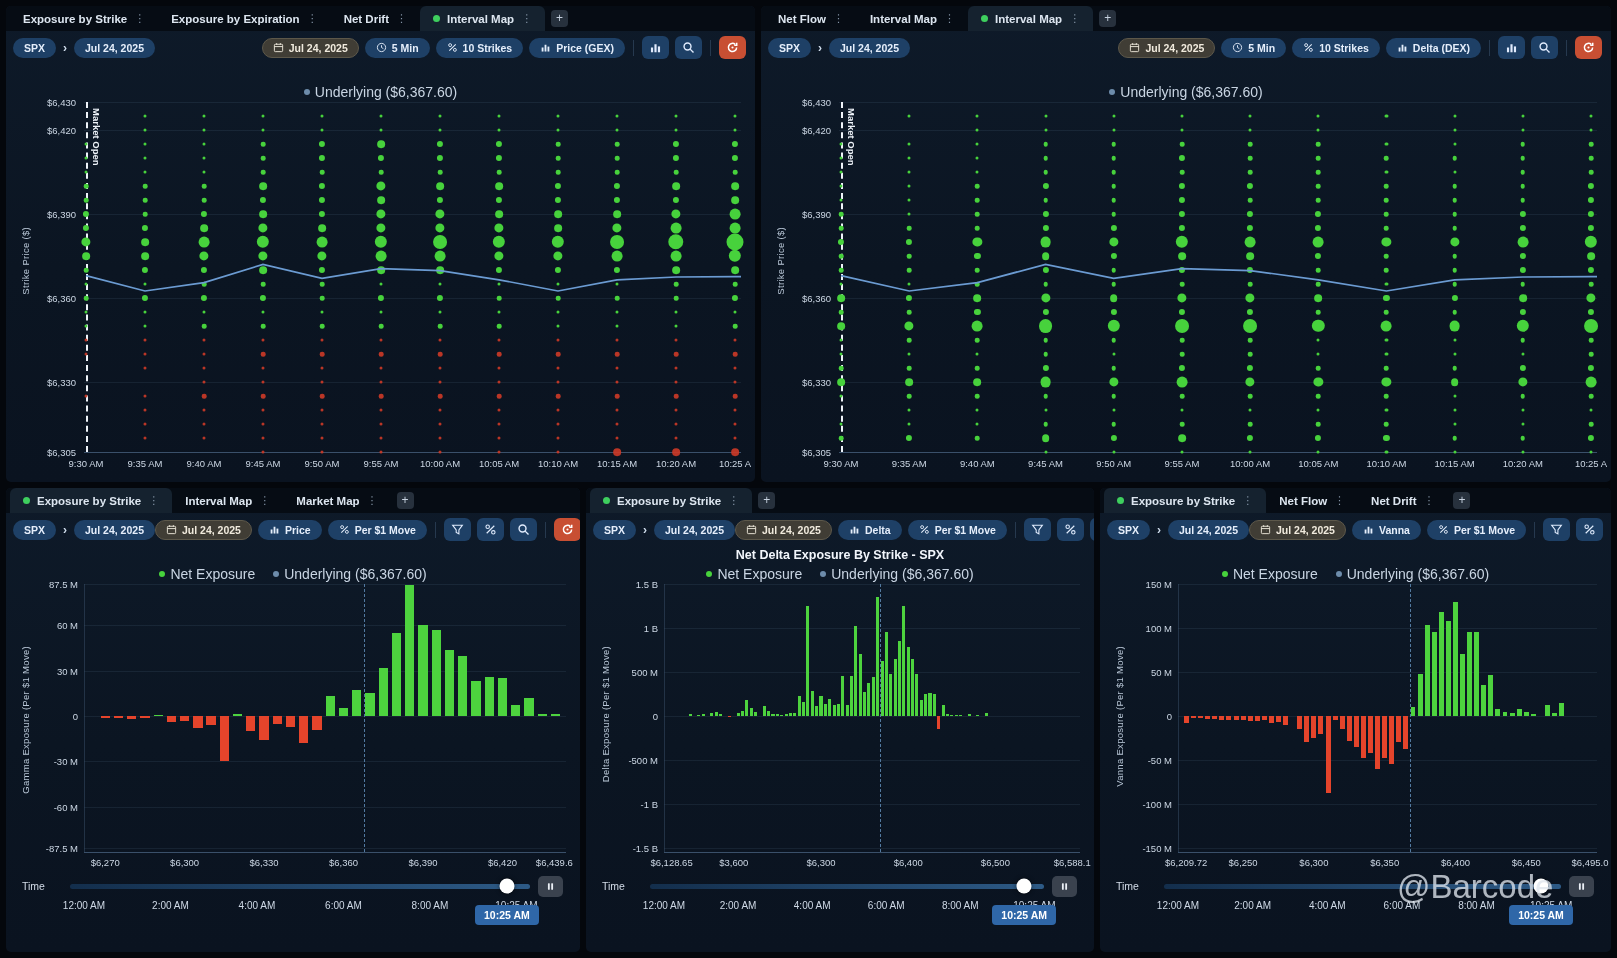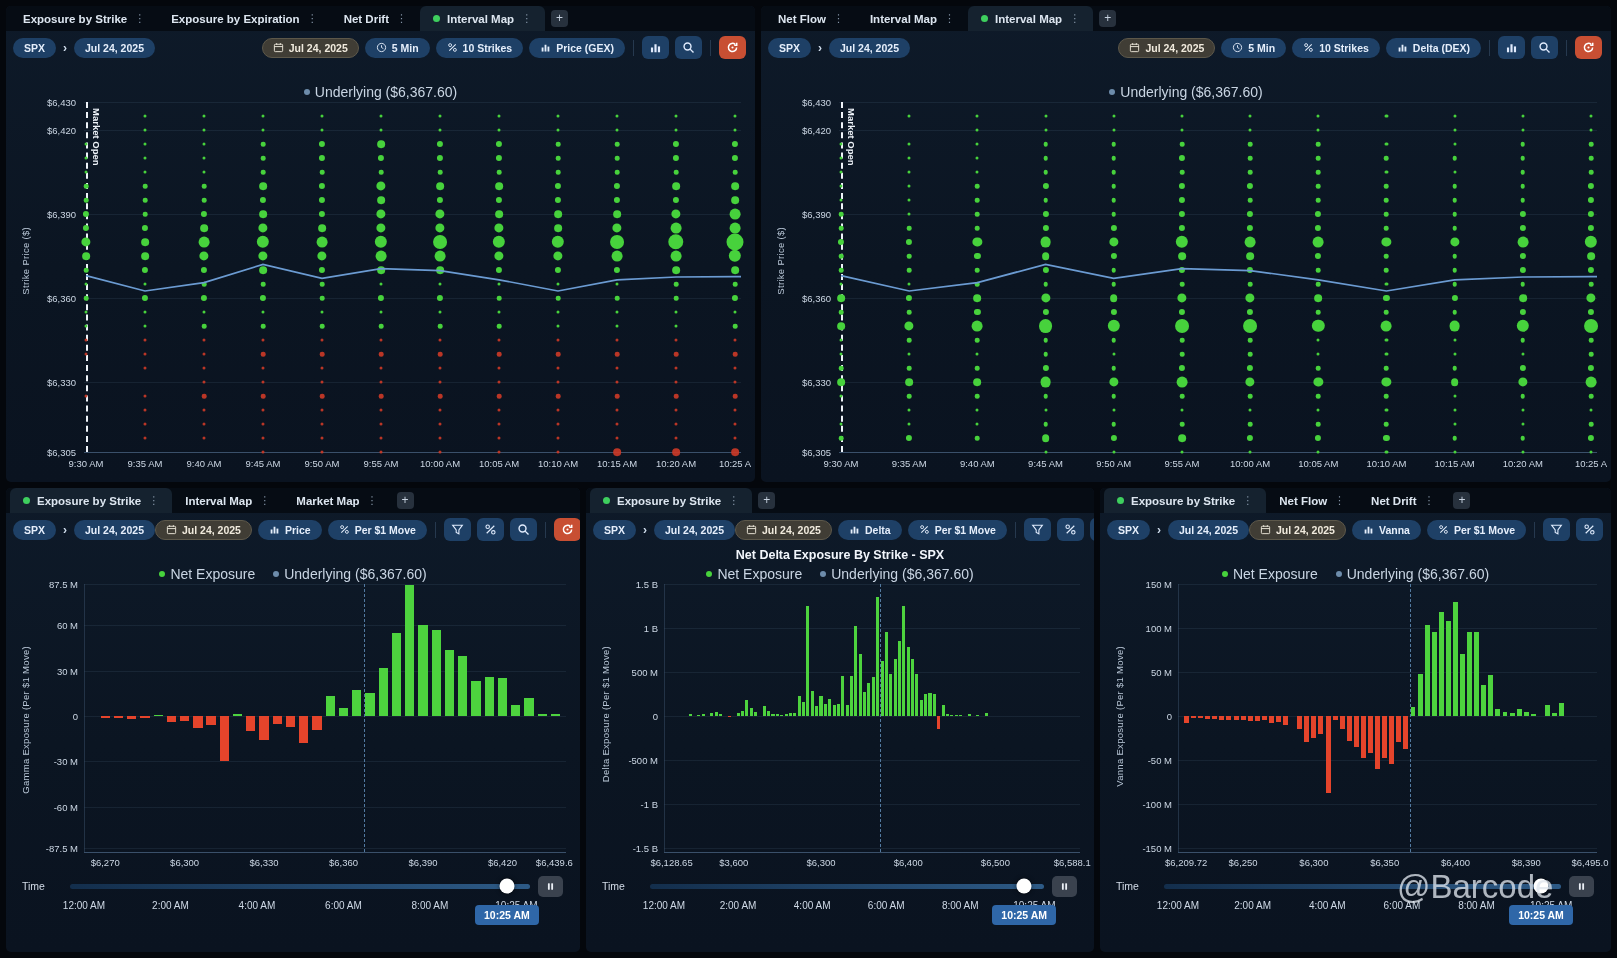--- a/index.html
+++ b/index.html
@@ -1429,21 +1429,21 @@
       <div class="bar g" style="left: 430.823px; top: 226.24px; width: 4.95439px; height: 1.76px;"></div>
       <div class="bar g" style="left: 444.979px; top: 217.44px; width: 4.95439px; height: 10.56px;"></div>
       <div class="bar g" style="left: 452.057px; top: 225.36px; width: 4.95439px; height: 2.64px;"></div>
       <div class="bar g" style="left: 459.134px; top: 214.8px; width: 4.95439px; height: 13.2px;"></div>
       <div class="udash" style="left: 309.582px; top: 96px; height: 268px;"></div>
       <div class="xtick" style="left: 86.0969px; top: 369px;">$6,209.72</div>
       <div class="xtick" style="left: 143.115px; top: 369px;">$6,250</div>
       <div class="xtick" style="left: 213.892px; top: 369px;">$6,300</div>
       <div class="xtick" style="left: 284.669px; top: 369px;">$6,350</div>
       <div class="xtick" style="left: 355.446px; top: 369px;">$6,400</div>
-      <div class="xtick" style="left: 426.223px; top: 369px;">$8,390</div>
+      <div class="xtick" style="left: 426.223px; top: 369px;">$6,450</div>
       <div class="xtick" style="left: 489.922px; top: 369px;">$6,495.0</div>
       <div class="timelbl" style="left: 16px; top: 392px;">Time</div>
       <div class="track" style="left: 64px; top: 396px; width: 397px;"></div>
       <div class="handle" style="left: 441.15px; top: 398px;"></div>
       <div class="pausebtn" style="left: 469px; top: 388px;">
         <span style="display: inline-flex;">
           <svg viewBox="0 0 12 12">
             <rect x="3.2" y="2.4" width="2" height="7.2" rx="0.6" fill="currentColor"></rect>
             <rect x="6.8" y="2.4" width="2" height="7.2" rx="0.6" fill="currentColor"></rect>
           </svg>

